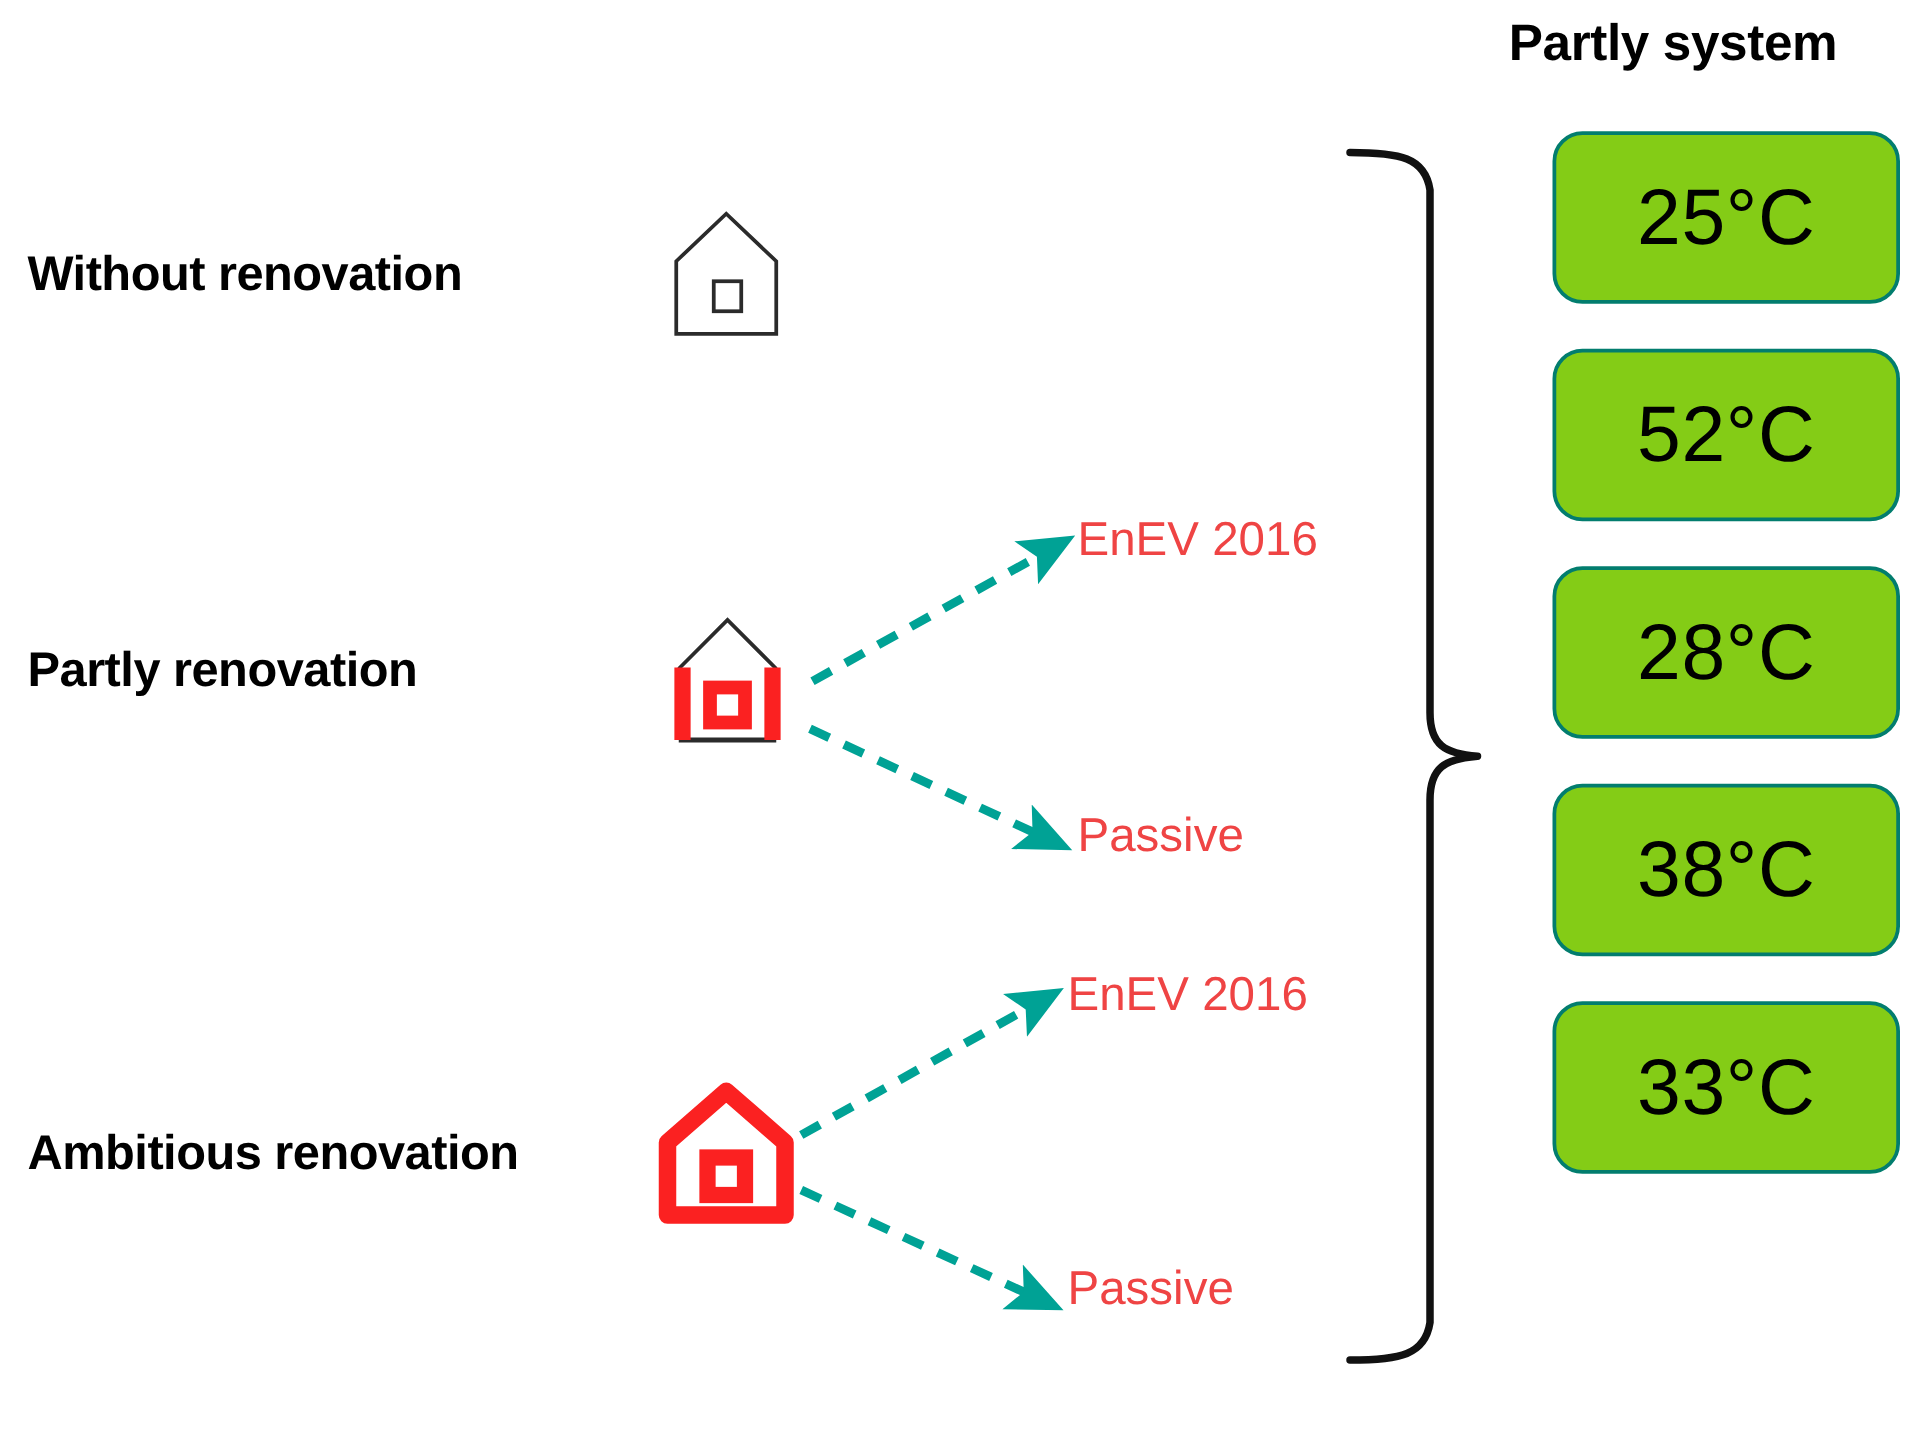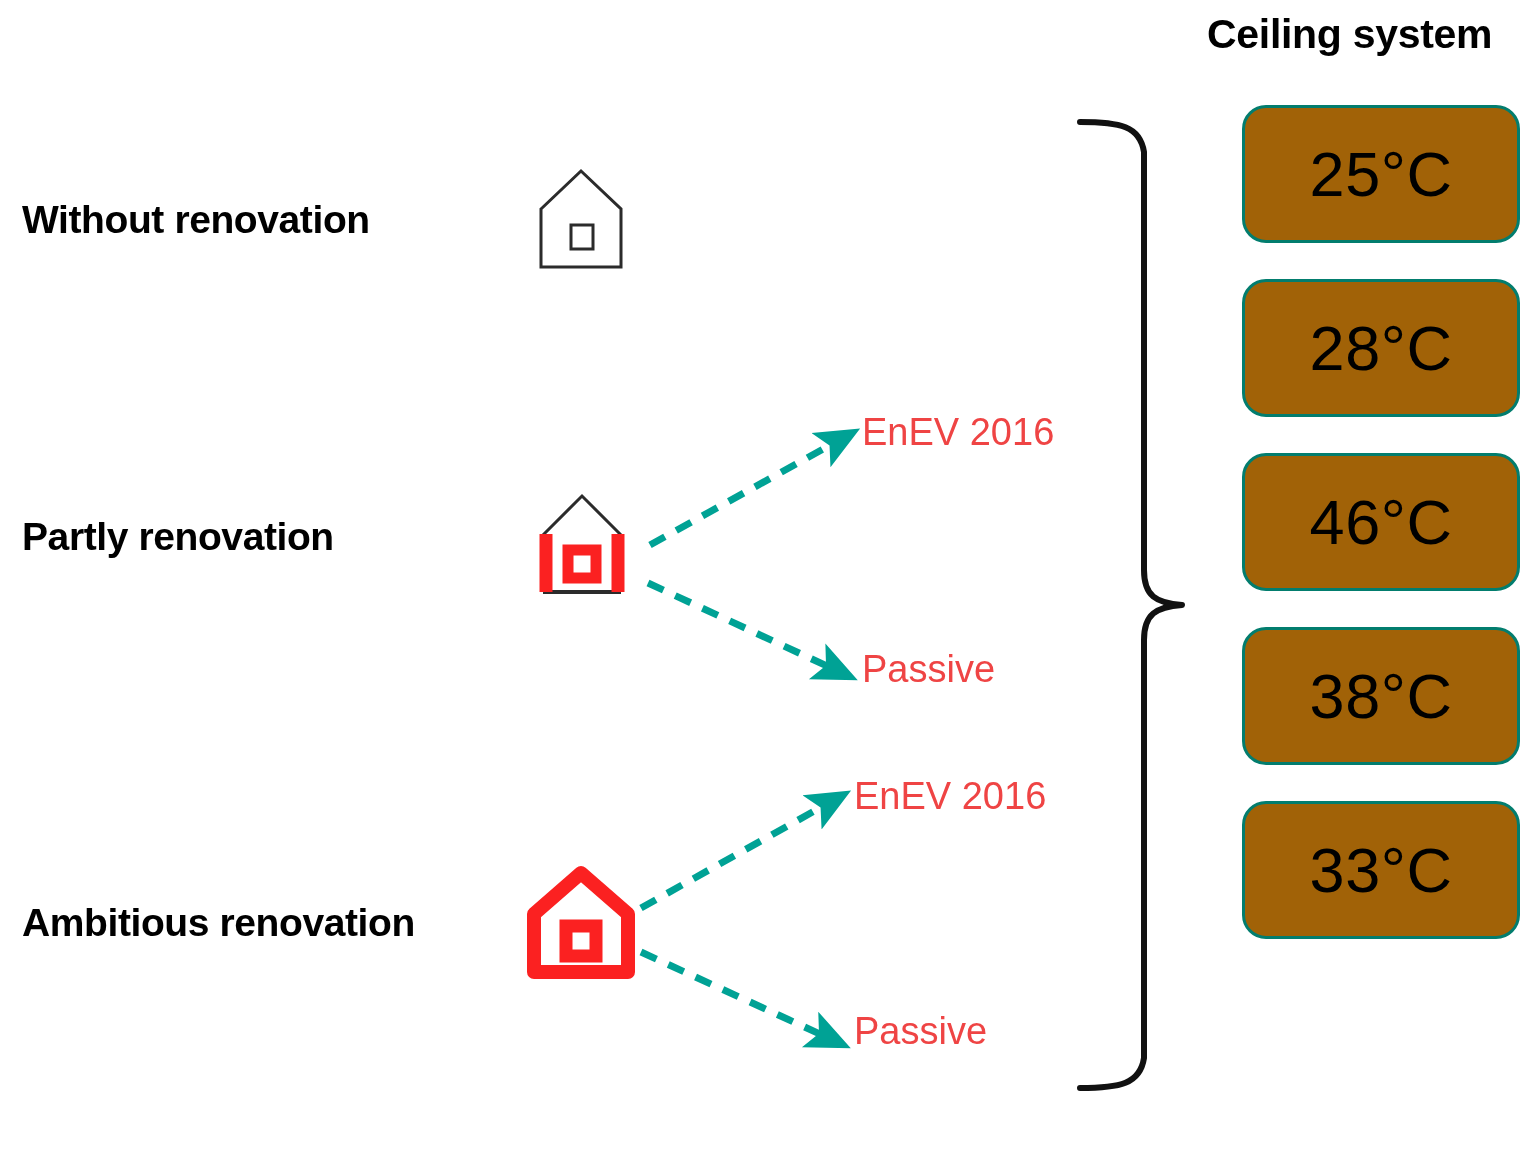--- a/index.html
+++ b/index.html
@@ -84,21 +84,21 @@
   #temp-column {
     position: absolute;
     left: 1242px;
     top: 105px;
     width: 310px;
   }
   .temp-box {
     width: 278px;
     height: 138px;
     margin-bottom: 36px;
-    background: #a16207;
+    background: #84cc16;
     border: 3px solid #027d6e;
     border-radius: 24px;
     box-sizing: border-box;
     display: flex;
     align-items: center;
     justify-content: center;
     color: #000000;
     font-family: "Liberation Sans", sans-serif;
     font-size: 63px;
     font-weight: normal;
@@ -166,23 +166,23 @@
   <svg id="brace-layer" viewBox="0 0 150 1000" preserveAspectRatio="none">
     <path d="M20 22
              C 60 22, 80 26, 84 52
              L 84 470
              C 84 496, 96 503, 122 505
              C 96 507, 84 514, 84 540
              L 84 958
              C 80 984, 60 988, 20 988" fill="none" stroke="#111111" stroke-width="6" stroke-linecap="round" stroke-linejoin="round"></path>
   </svg>
 
-  <div id="ceiling-title">Ceiling system</div>
+  <div id="ceiling-title">Partly system</div>
 
   <div id="temp-column">
     <div class="temp-box">25°C</div>
+    <div class="temp-box">52°C</div>
     <div class="temp-box">28°C</div>
-    <div class="temp-box">46°C</div>
     <div class="temp-box">38°C</div>
     <div class="temp-box">33°C</div>
   </div>
 
 </div>
 
 </body></html>

